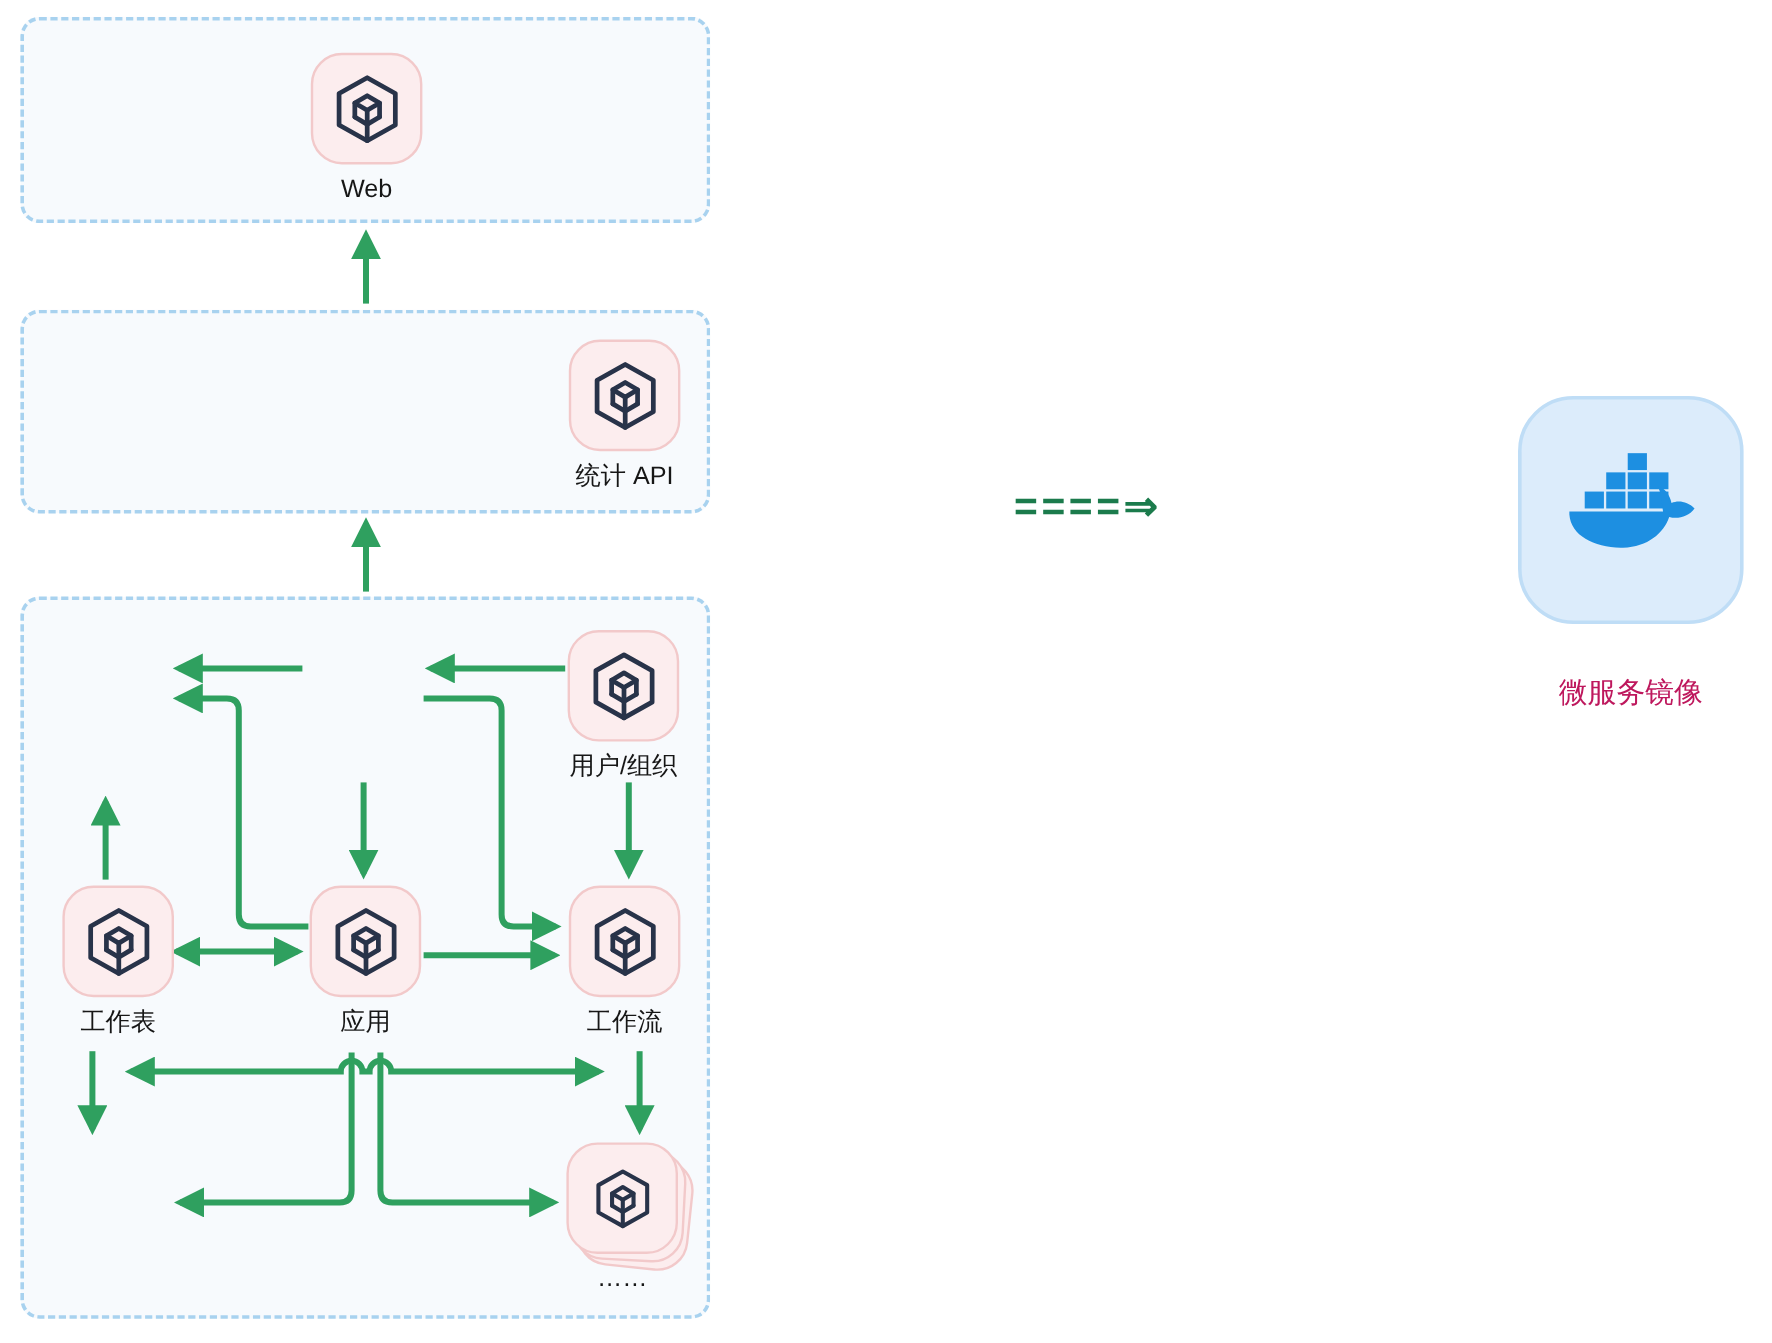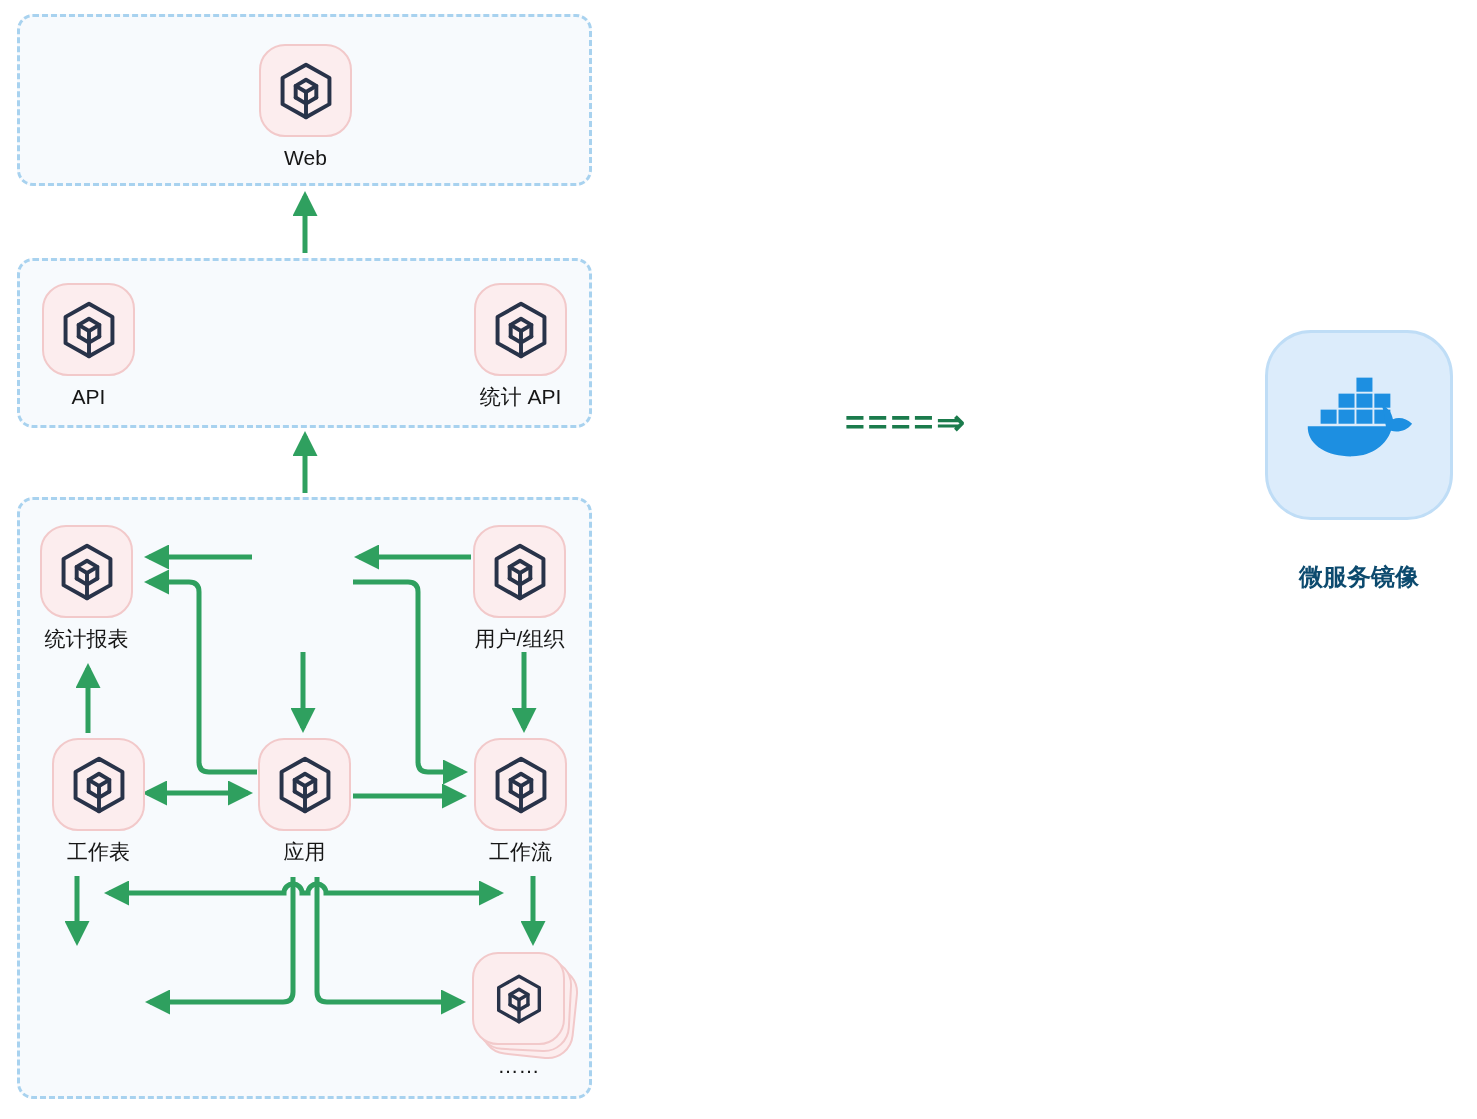--- a/index.html
+++ b/index.html
@@ -30,21 +30,21 @@
 
   
   .xform{position:absolute;left:845px;top:405px;font-size:34px;font-weight:700;
          color:#1B7B4C;letter-spacing:3px;line-height:1;}
 
   
   .docker-box{position:absolute;left:1265px;top:330px;width:188px;height:190px;background:#DCECFB;
               border:3px solid #BFDDF6;border-radius:46px;box-sizing:border-box;
               display:flex;align-items:center;justify-content:center;}
   .docker-label{position:absolute;left:1359px;top:561px;transform:translateX(-50%);
-                font-size:24px;font-weight:700;color:#0c4a6e;white-space:nowrap;}
+                font-size:24px;font-weight:400;color:#be185d;white-space:nowrap;}
 </style>
 </head>
 <body>
 
 <div class="stage">
 
   <div class="group g-web"></div>
   <div class="group g-api"></div>
   <div class="group g-svc"></div>
 
@@ -87,47 +87,31 @@
 
   <div class="node" style="left:259px;top:44px">
     <div class="nbox">
         <svg class="cube" width="60" height="60" viewBox="0 0 64 64">
           <use href="#cubeicon"></use>
         </svg>
       </div>
     <div class="nlabel">Web</div>
   </div>
 
-  <div class="node" style="left:42px;top:283px">
-    <div class="nbox">
-        <svg class="cube" width="60" height="60" viewBox="0 0 64 64">
-          <use href="#cubeicon"></use>
-        </svg>
-      </div>
-    <div class="nlabel">API</div>
-  </div>
 
 
   <div class="node" style="left:474px;top:283px">
     <div class="nbox">
         <svg class="cube" width="60" height="60" viewBox="0 0 64 64">
           <use href="#cubeicon"></use>
         </svg>
       </div>
     <div class="nlabel">统计 API</div>
   </div>
 
-  <div class="node" style="left:40px;top:525px">
-    <div class="nbox">
-        <svg class="cube" width="60" height="60" viewBox="0 0 64 64">
-          <use href="#cubeicon"></use>
-        </svg>
-      </div>
-    <div class="nlabel">统计报表</div>
-  </div>
 
 
   <div class="node" style="left:473px;top:525px">
     <div class="nbox">
         <svg class="cube" width="60" height="60" viewBox="0 0 64 64">
           <use href="#cubeicon"></use>
         </svg>
       </div>
     <div class="nlabel">用户/组织</div>
   </div>

